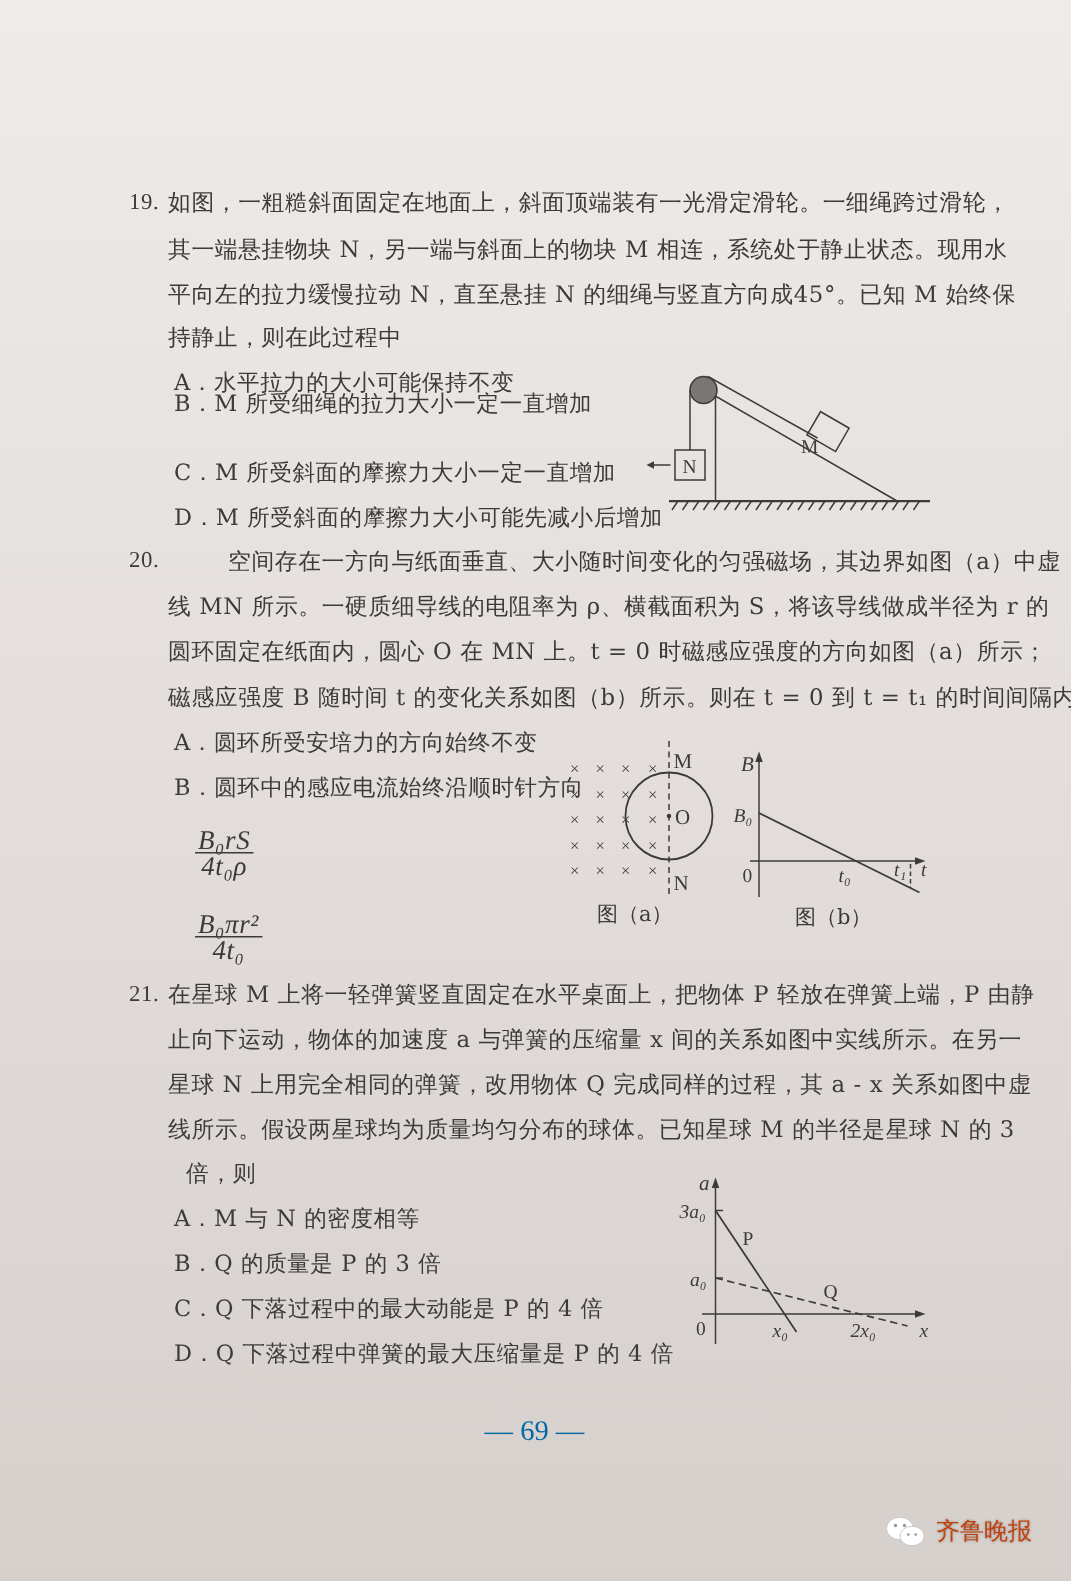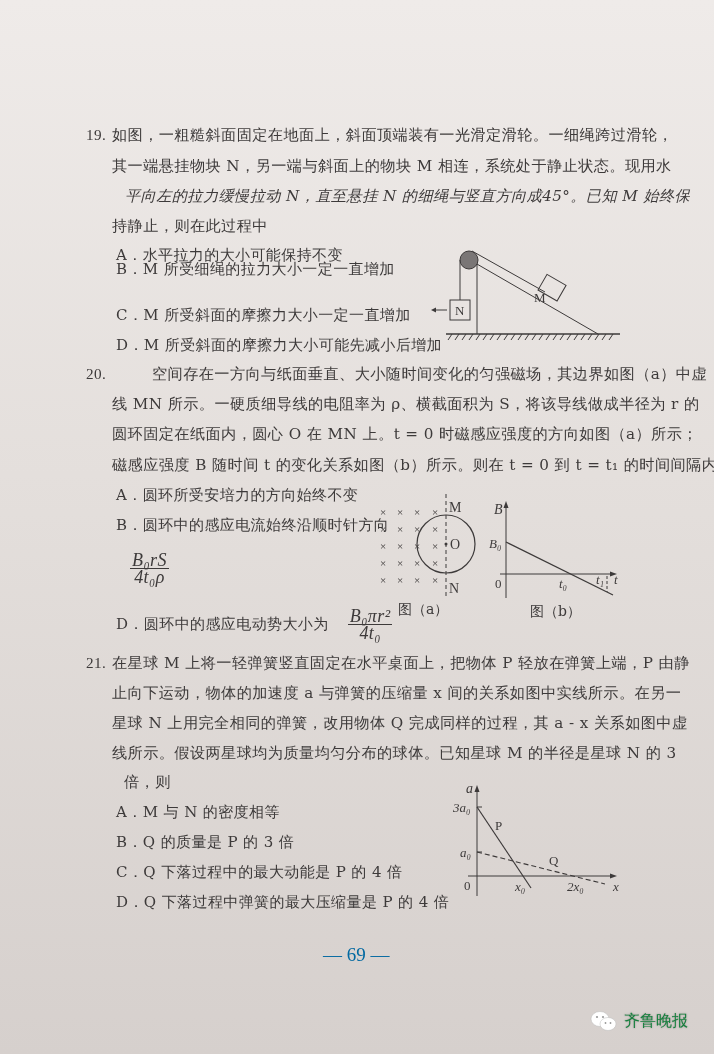--- a/index.html
+++ b/index.html
@@ -22,34 +22,34 @@
     font-family: "Liberation Serif", serif; font-style: italic; font-size: 18px; line-height: 16px;
     margin-left: 14px;
   }
   .frac .num { display: block; border-bottom: 1px solid #3d3a3a; padding: 0 2px; }
   .frac .den { display: block; padding: 0 2px; }
   svg { position: absolute; overflow: visible; }
   svg text { font-family: "Liberation Serif", serif; fill: #3d3a3a; }
   .pagenum { position: absolute; left: 323px; top: 944px; font-size: 19px; font-family: "Liberation Serif", serif; color: #0369a1; }
   .watermark {
     position: absolute; left: 590px; top: 1010px; display: flex; align-items: center; gap: 6px;
-    font-family: "DejaVu Sans", sans-serif; font-size: 16px; color: #15803d;
+    font-family: "DejaVu Sans", sans-serif; font-size: 16px; color: #c2410c;
     text-shadow: 0 0 2px rgba(0,0,0,0.35);
   }
 </style>
 </head>
 <body>
 
 <div class="page">
 
   <div>
     <div class="line qnum" style="left:86px; top:125px;">19.</div>
     <div class="line" style="left:112px; top:125px;">如图，一粗糙斜面固定在地面上，斜面顶端装有一光滑定滑轮。一细绳跨过滑轮，</div>
     <div class="line" style="left:112px; top:156px;">其一端悬挂物块 N，另一端与斜面上的物块 M 相连，系统处于静止状态。现用水</div>
-    <div class="line" style="left:125px; top:186px;font-style:italic;">平向左的拉力缓慢拉动 N，直至悬挂 N 的细绳与竖直方向成45°。已知 M 始终保</div>
+    <div class="line" style="left:112px; top:186px;">平向左的拉力缓慢拉动 N，直至悬挂 N 的细绳与竖直方向成45°。已知 M 始终保</div>
     <div class="line" style="left:112px; top:216px;font-family:Liberation Serif, serif;">持静止，则在此过程中</div>
 
     <div class="line opt" style="left:116px; top:245px;">A．水平拉力的大小可能保持不变</div>
     <div class="line opt" style="left:116px; top:259px;">B．M 所受细绳的拉力大小一定一直增加</div>
     <div class="line opt" style="left:116px; top:305px;">C．M 所受斜面的摩擦力大小一定一直增加</div>
     <div class="line opt" style="left:116px; top:335px;">D．M 所受斜面的摩擦力大小可能先减小后增加</div>
 
     <svg style="left:420px; top:240px;" width="210" height="110">
 
       <line x1="26" y1="94" x2="200" y2="94" stroke="#3d3a3a" stroke-width="1.5"></line>
@@ -110,21 +110,20 @@
 
     <div class="line opt" style="left:116px; top:485px;">A．圆环所受安培力的方向始终不变</div>
     <div class="line opt" style="left:116px; top:515px;">B．圆环中的感应电流始终沿顺时针方向</div>
     <div class="line opt" style="left:116px; top:552px;">
       <span class="frac">
         <span class="num">B₀rS</span>
         <span class="den">4t₀ρ</span>
       </span>
     </div>
     <div class="line opt" style="left:116px; top:608px;">
-      <span>D．圆环中的感应电动势大小为</span>
       <span class="frac">
         <span class="num">B₀πr²</span>
         <span class="den">4t₀</span>
       </span>
     </div>
 
     <svg style="left:370px; top:490px;" width="110" height="130">
       <g font-size="11" fill="#3d3a3a">
         <text x="10" y="26">×</text>
           <text x="27" y="26">×</text>

